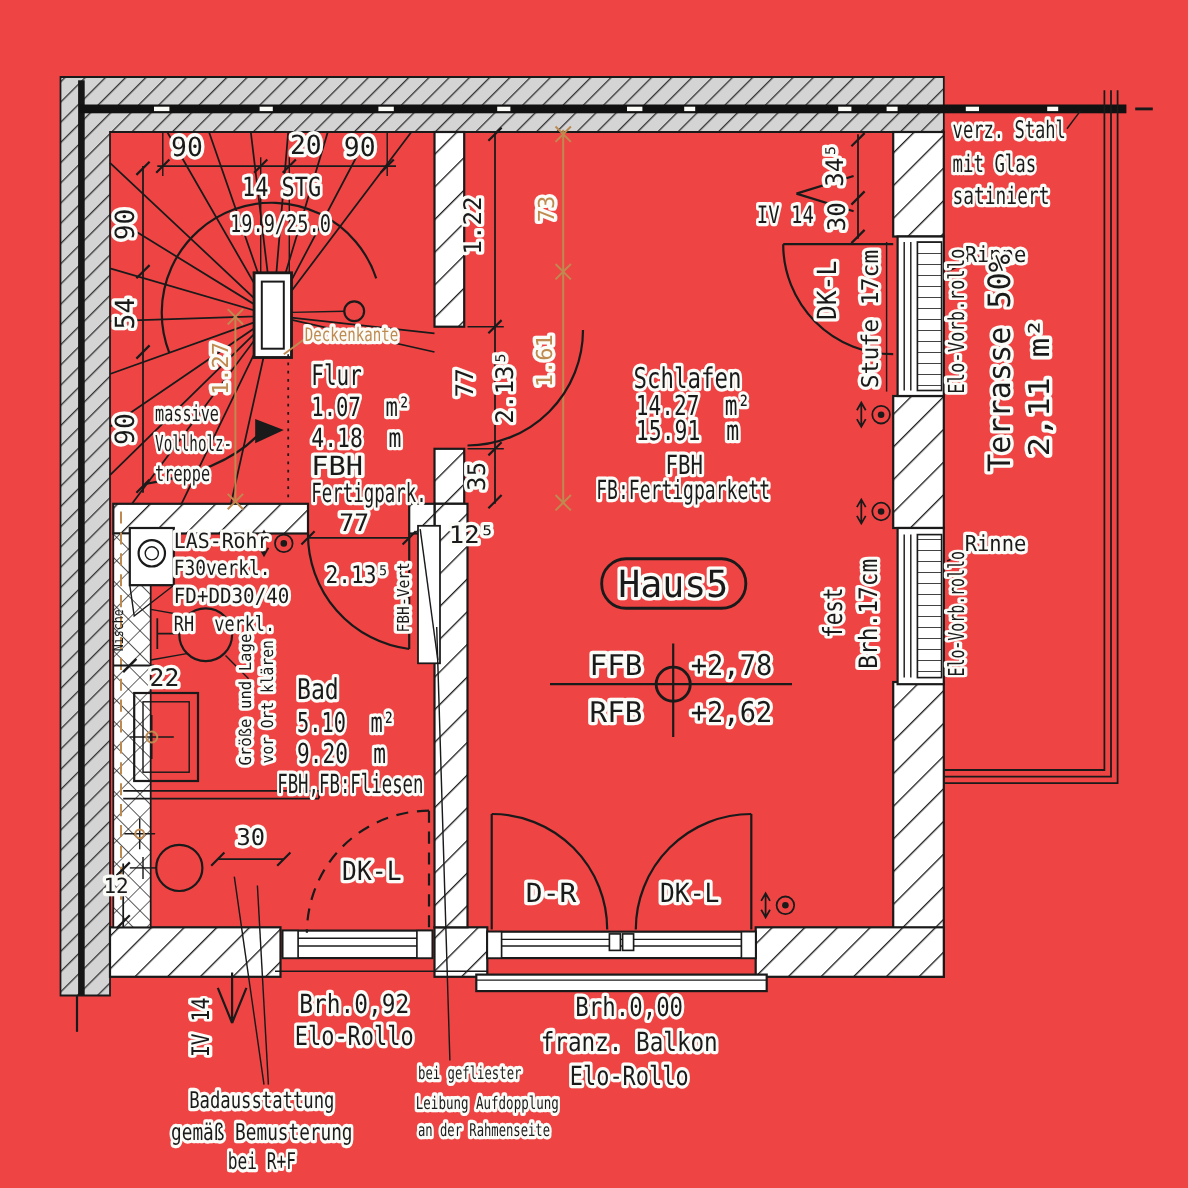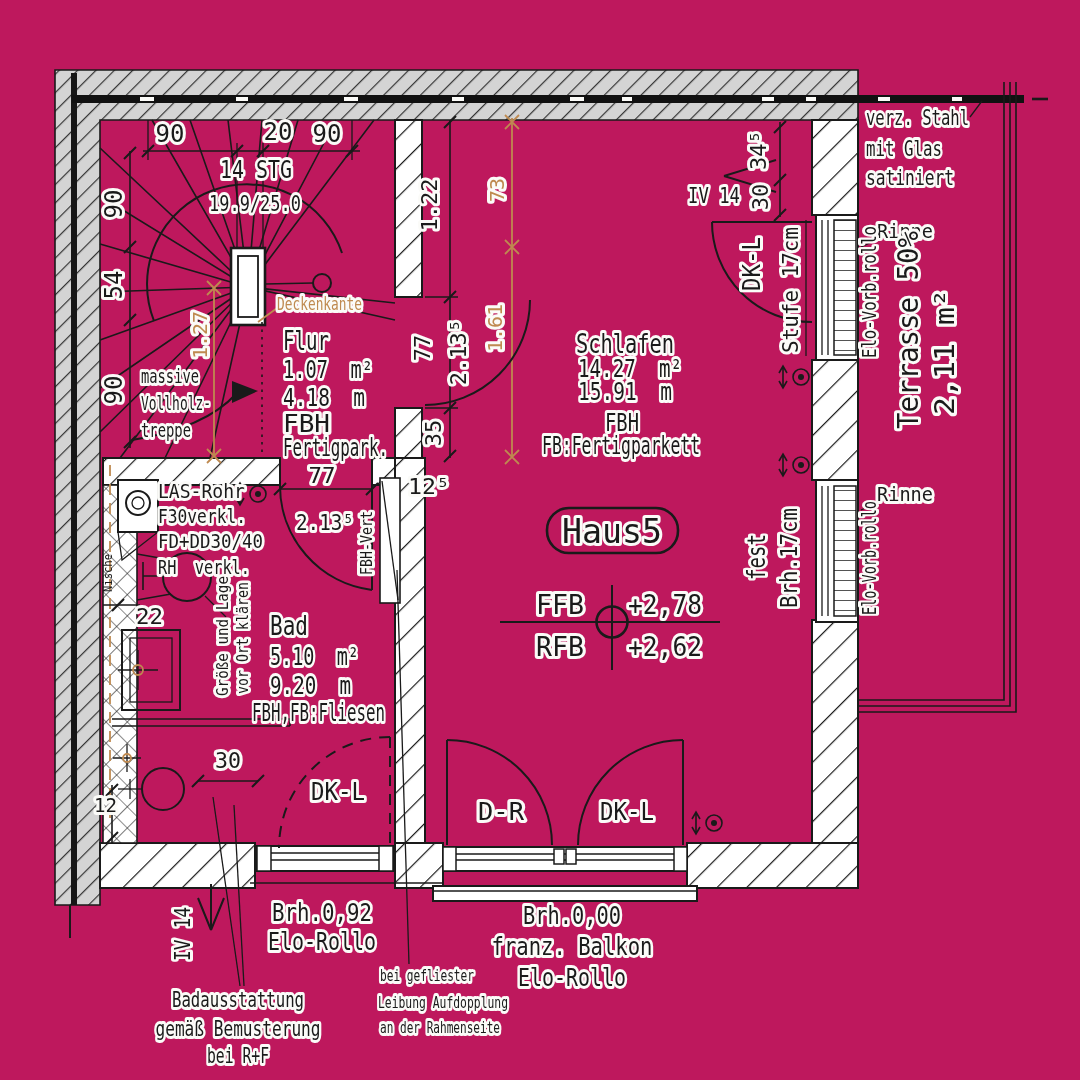--- a/index.html
+++ b/index.html
@@ -1,16 +1,16 @@
 <!DOCTYPE html>
 <html><head>
 <meta charset="utf-8">
 <style>
   html,body{margin:0;padding:0;background:#e8e8e6;}
-  .page{width:1080px;height:1080px;position:relative;background:#be185d;overflow:hidden;text-decoration:underline;}
+  .page{width:1080px;height:1080px;position:relative;background:#ef4444;overflow:hidden;text-decoration:underline;}
   svg{position:absolute;inset:0;}
   svg text{font-family:"DejaVu Sans Mono","Liberation Mono",monospace;fill:#1a1a1a;white-space:pre;}
   .halo{paint-order:stroke;stroke:#fbfbf8;stroke-width:6px;stroke-linejoin:round;}
   .or{fill:#bf8a50;}
   .k{stroke:#1a1a1a;fill:none;stroke-width:2;}
   .k1{stroke:#1a1a1a;fill:none;stroke-width:1.3;}
   .k15{stroke:#1a1a1a;fill:none;stroke-width:1.6;}
   .k25{stroke:#1a1a1a;fill:none;stroke-width:2.6;}
   .ol{stroke:#bf8a50;fill:none;stroke-width:1.8;}
   .dash{stroke-dasharray:11 8;}

